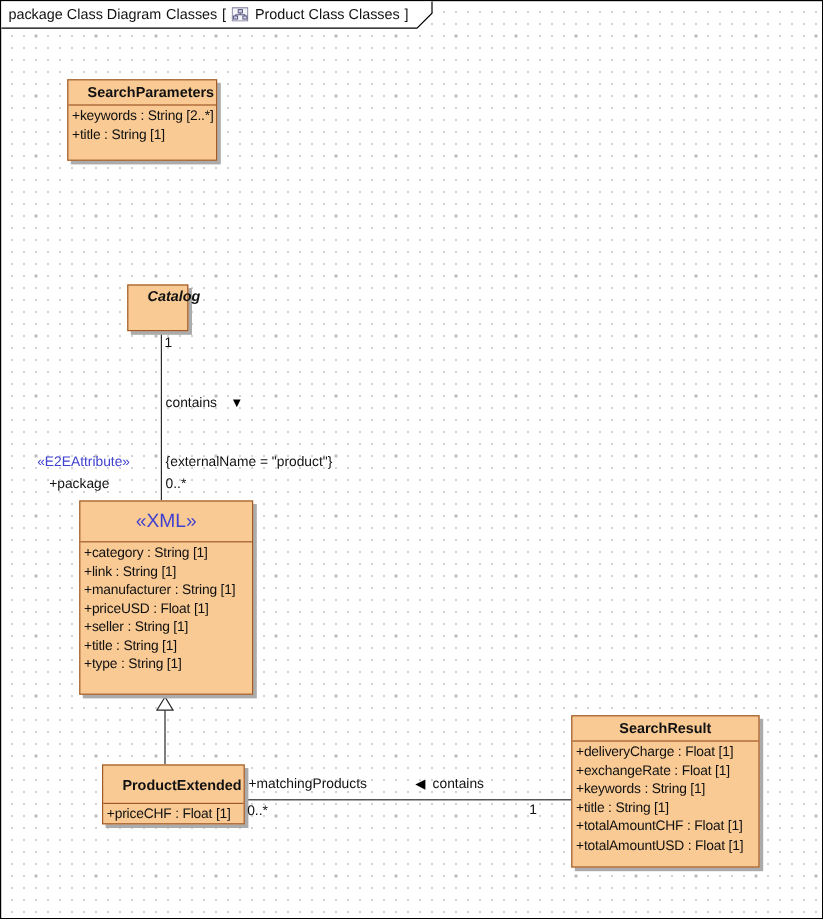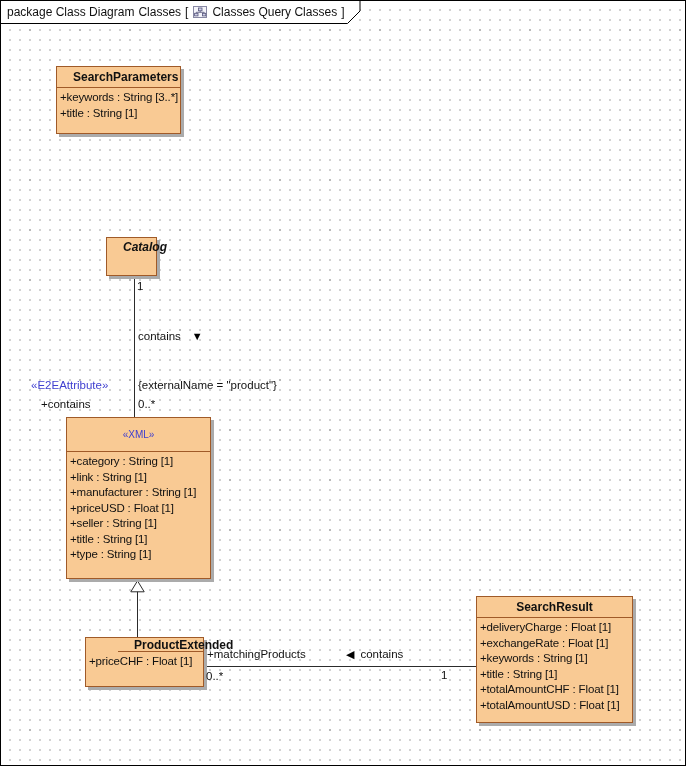--- a/index.html
+++ b/index.html
@@ -38,21 +38,21 @@
     border:1px solid var(--class_border,#a05a28);
     box-shadow:3px 3px 0 var(--shadow,#ababab);
   }
   .cls-head {
     display:flex; flex-direction:column; justify-content:center;
     border-bottom:1px solid var(--class_border,#a05a28);
     text-align:center; padding:1px 16px;
   }
   .cls-head.no-divider { border-bottom:none; justify-content:flex-start;font-style:italic; }
   .cls-name { font-weight:bold; font-size:12px; line-height:16px; white-space:nowrap; }
-  .cls-stereotype { font-size:10px; line-height:14px; color:var(--stereotype_text,#4040d0); white-space:nowrap; }
+  .cls-stereotype { font-size:16px; line-height:14px; color:var(--stereotype_text,#4040d0); white-space:nowrap; }
   .cls-attrs { padding:2px 3px; }
   .attr { font-size:11.5px; line-height:15.5px; letter-spacing:-0.15px; white-space:nowrap; }
 
   
   .vline, .hline { position:absolute; background:var(--line,#2b2b2b); }
   .vline { width:1px; }
   .hline { height:1px; }
   .gen-triangle { position:absolute; }
 
   
@@ -76,40 +76,40 @@
       <span class="bold">package Class Diagram</span>
       <span>Classes</span>
       <span>[</span>
       <svg class="diagram-icon" width="14" height="13">
         <rect x="0.5" y="1.5" width="13" height="11" fill="#f4f4fa" stroke="#8888a4"></rect>
         <rect x="5.5" y="3" width="3.5" height="2.8" fill="#cfcfe8" stroke="#55557a" stroke-width="0.8"></rect>
         <path d="M7.2,5.8 V7.3 M3.2,8.8 V7.3 H11.2 V8.8" fill="none" stroke="#55557a" stroke-width="0.8"></path>
         <rect x="1.6" y="8.3" width="3.4" height="2.6" fill="#cfcfe8" stroke="#55557a" stroke-width="0.8"></rect>
         <rect x="9.4" y="8.3" width="3.4" height="2.6" fill="#cfcfe8" stroke="#55557a" stroke-width="0.8"></rect>
       </svg>
-      <span>Classes Query Classes</span>
+      <span>Product Class Classes</span>
       <span>]</span>
     </div>
   </div>
 
   <div class="vline" style="left:133px; top:275px; height:141px;"></div>
 
   <div class="vline" style="left:136px; top:590px; height:46px;"></div>
   <svg class="gen-triangle" style="left:129px; top:579px;" width="15" height="13">
     <polygon points="7.5,0.8 0.8,11.8 14.2,11.8" fill="#ffffff" stroke="#2b2b2b" stroke-width="1"></polygon>
   </svg>
 
   <div class="hline" style="left:203px; top:665px; width:272px;"></div>
 
   <div class="uml-class" style="left:55px; top:65px; width:125px; height:68px;">
     <div class="cls-head" style="height:21px;">
       <div class="cls-name">SearchParameters</div>
     </div>
     <div class="cls-attrs">
-      <div class="attr">+keywords : String [3..*]</div>
+      <div class="attr">+keywords : String [2..*]</div>
       <div class="attr">+title : String [1]</div>
     </div>
   </div>
 
   <div class="uml-class" style="left:105px; top:236px; width:51px; height:39px;">
     <div class="cls-head no-divider" style="height:100%;">
       <div class="cls-name">Catalog</div>
     </div>
   </div>
 
@@ -122,21 +122,21 @@
       <div class="attr">+link : String [1]</div>
       <div class="attr">+manufacturer : String [1]</div>
       <div class="attr">+priceUSD : Float [1]</div>
       <div class="attr">+seller : String [1]</div>
       <div class="attr">+title : String [1]</div>
       <div class="attr">+type : String [1]</div>
     </div>
   </div>
 
   <div class="uml-class" style="left:84px; top:636px; width:119px; height:50px;">
-    <div class="cls-head" style="height:14px;margin-left:32px;">
+    <div class="cls-head" style="height:32px;">
       <div class="cls-name">ProductExtended</div>
     </div>
     <div class="cls-attrs">
       <div class="attr">+priceCHF : Float [1]</div>
     </div>
   </div>
 
   <div class="uml-class" style="left:475px; top:595px; width:157px; height:127px;">
     <div class="cls-head" style="height:21px;">
       <div class="cls-name">SearchResult</div>
@@ -151,21 +151,21 @@
     </div>
   </div>
 
   <div class="lbl" style="left:136px; top:278px;">1</div>
   <div class="lbl lbl-flex" style="left:137px; top:328px; gap:11px;">
     <span>contains</span>
     <span class="dir-arrow">▼</span>
   </div>
   <div class="lbl right-align blue" style="left:30px; top:377px; width:100px;">«E2EAttribute»</div>
   <div class="lbl" style="left:137px; top:377px;">{externalName = "product"}</div>
-  <div class="lbl right-align" style="left:40px; top:396px; width:90px;">+contains</div>
+  <div class="lbl right-align" style="left:40px; top:396px; width:90px;">+package</div>
   <div class="lbl" style="left:137px; top:396px;">0..*</div>
 
   <div class="lbl" style="left:206px; top:646px;">+matchingProducts</div>
   <div class="lbl lbl-flex" style="left:345px; top:646px; gap:6px;">
     <span class="dir-arrow">◀</span>
     <span>contains</span>
   </div>
   <div class="lbl" style="left:205px; top:668px;">0..*</div>
   <div class="lbl" style="left:440px; top:667px;">1</div>
 

